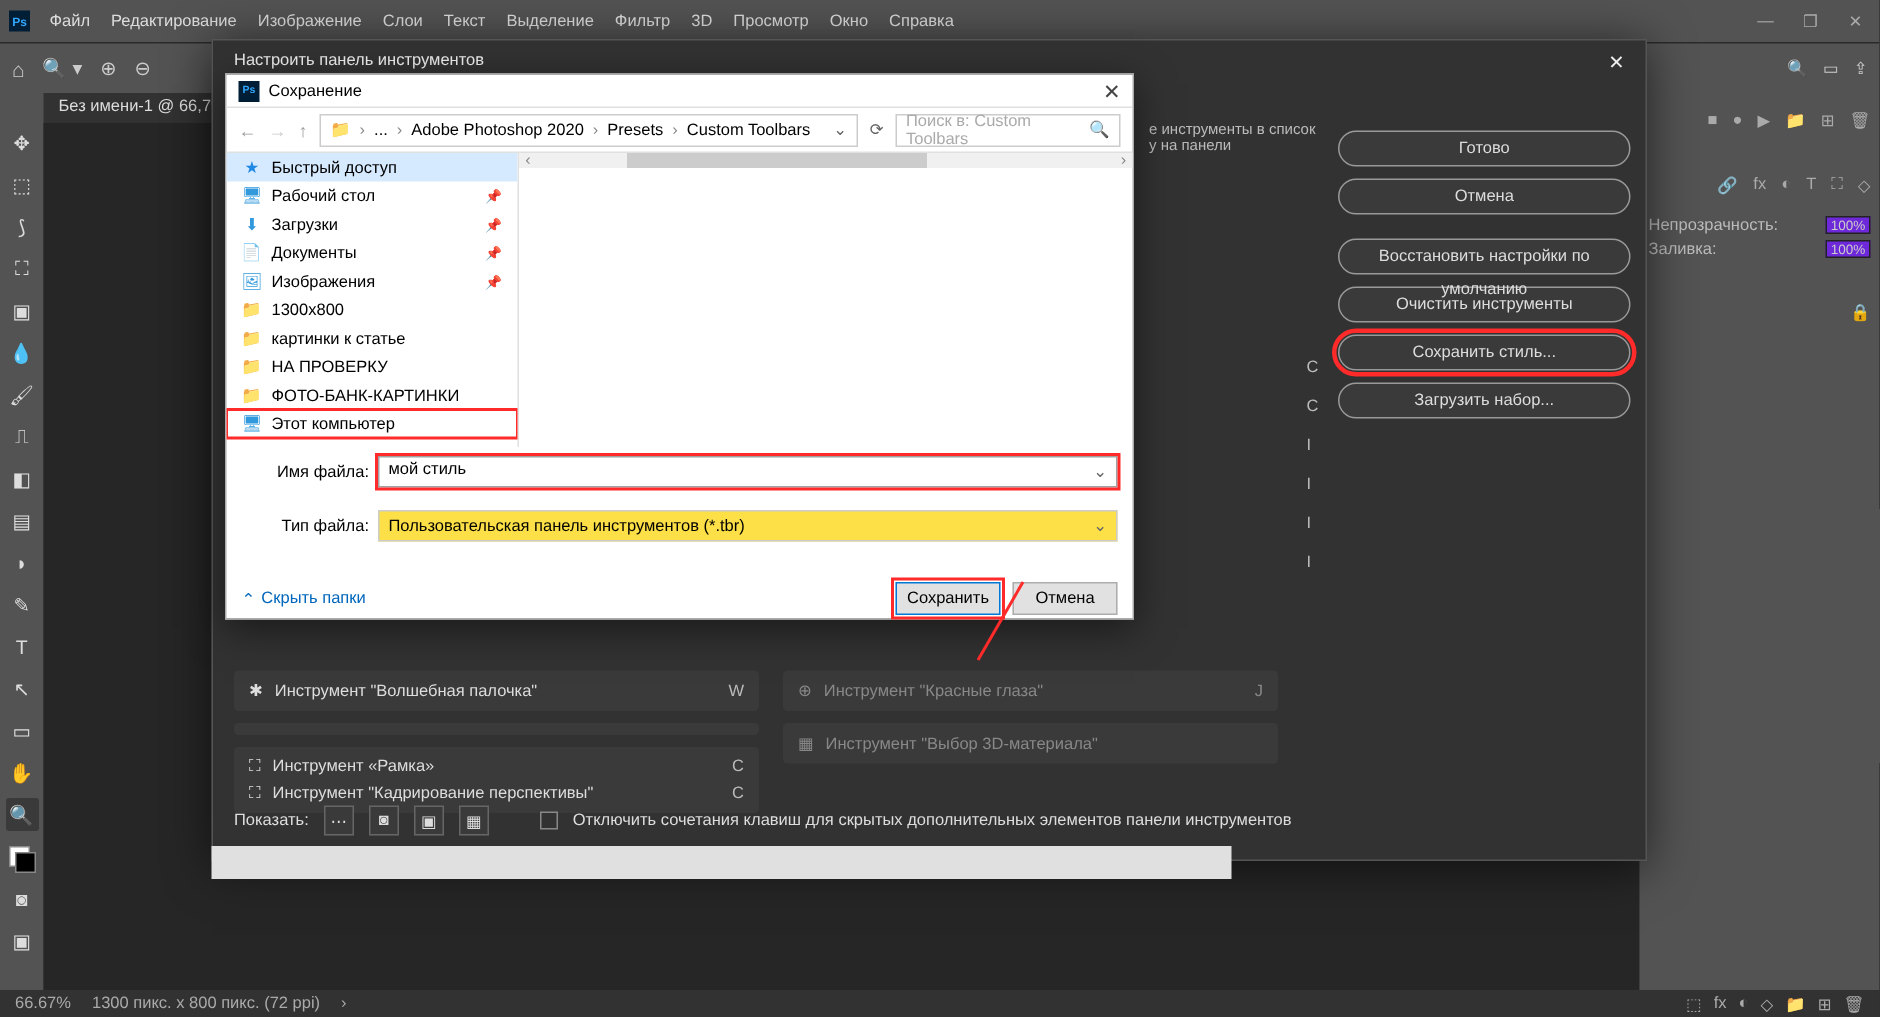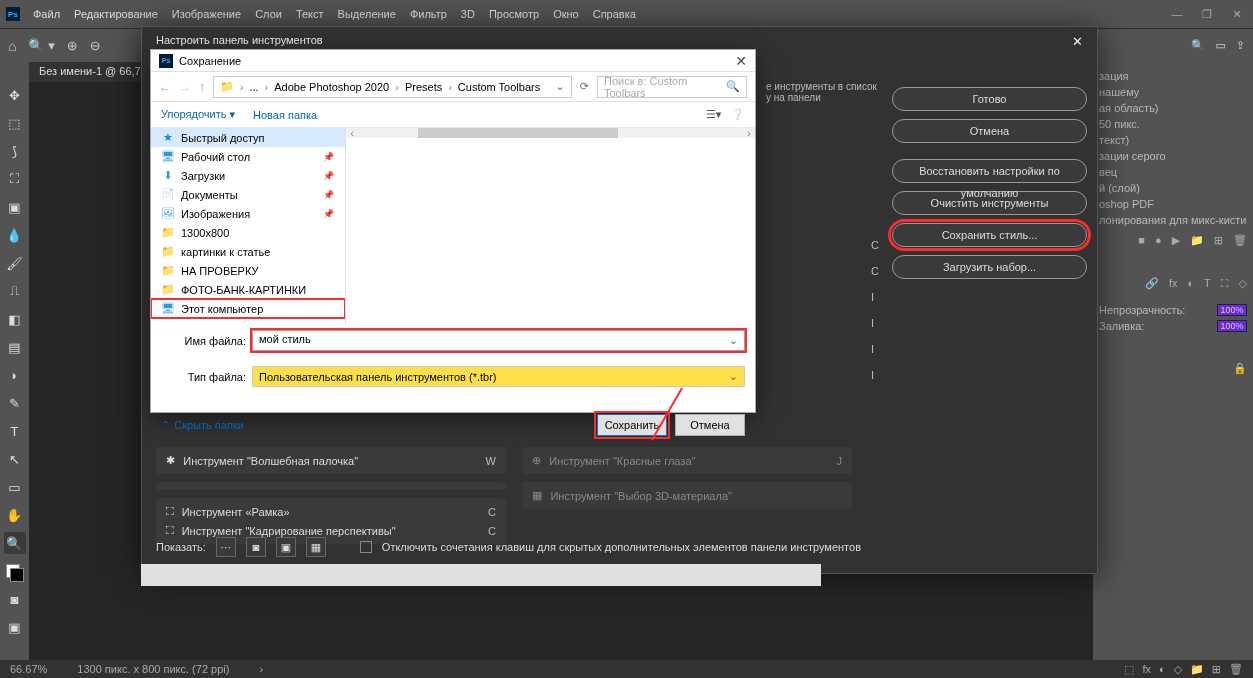--- a/index.html
+++ b/index.html
@@ -18,21 +18,21 @@
 .tool{width:22px;height:22px;display:flex;align-items:center;justify-content:center;color:#ddd;font-size:13px;border-radius:2px;cursor:pointer}
 .tool.sel{background:#3a3a3a}
 .swatch{width:18px;height:18px;position:relative;margin-top:4px}
 .swatch:before{content:"";position:absolute;width:12px;height:12px;background:#fff;border:1px solid #888;left:0;top:0}
 .swatch:after{content:"";position:absolute;width:12px;height:12px;background:#000;border:1px solid #888;right:0;bottom:0}
 .canvas-area{position:absolute;left:29px;top:82px;right:160px;bottom:18px;background:#262626}
 .right-panel{position:absolute;right:0;top:62px;width:160px;bottom:18px;background:#535353;padding:4px 6px;color:#bbb;font-size:10px;overflow:hidden}
 .rp-row{margin:4px 0;display:flex;justify-content:space-between}
 .rp-icons{display:flex;gap:10px;margin-top:8px;color:#aaa;font-size:11px;justify-content:flex-end}
 .rp-field{width:30px;background:#6d28d9;border:1px solid #222;color:#ccc;text-align:center;font-size:9px}
-.statusbar{position:absolute;left:0;right:0;bottom:0;height:18px;background:#323232;color:#aaa;font-size:10px;display:flex;align-items:center;padding:0 10px;gap:30px}
+.statusbar{position:absolute;left:0;right:0;bottom:0;height:18px;background:#323232;color:#aaa;font-size:10px;display:flex;align-items:center;padding:0 10px;gap:14px}
 .statusbar .right{margin-left:auto;display:flex;gap:8px}
 
 .cfg-dlg{position:absolute;left:141px;top:26px;width:957px;height:548px;background:#323232;border:1px solid #555;box-shadow:0 4px 30px rgba(0,0,0,.6)}
 .cfg-title{height:30px;padding:7px 14px;color:#eee;display:flex;justify-content:space-between}
 .cfg-close{cursor:pointer;font-size:13px}
 .cfg-body{padding:0 10px;height:508px;position:relative}
 .cfg-right{position:absolute;right:10px;top:30px;width:195px}
 .pill{width:195px;height:24px;border:1px solid #999;border-radius:12px;background:#3a3a3a;color:#ddd;text-align:center;line-height:22px;margin-bottom:8px;cursor:pointer}
 .pill.highlight{outline:3px solid #ff2a2a;outline-offset:1px}
 .cfg-tools{position:absolute;left:14px;top:390px;width:350px}
@@ -147,32 +147,20 @@
   <div class="tool">✋</div>
   <div class="tool sel">🔍</div>
   <div class="swatch"></div>
   <div class="tool">◙</div>
   <div class="tool">▣</div>
 </div>
 
 <div class="canvas-area"></div>
 
 <div class="right-panel">
-  <div id="rp-lines">
-      <div class="rp-row">зация</div>
-      <div class="rp-row">нашему</div>
-      <div class="rp-row">ая область)</div>
-      <div class="rp-row">50 пикс.</div>
-      <div class="rp-row">текст)</div>
-      <div class="rp-row">зации серого</div>
-      <div class="rp-row">вец</div>
-      <div class="rp-row">й (слой)</div>
-      <div class="rp-row">oshop PDF</div>
-      <div class="rp-row">лонирования для микс-кисти</div>
-    </div>
   <div class="rp-icons">
     <span>■</span>
     <span>●</span>
     <span>▶</span>
     <span>📁</span>
     <span>⊞</span>
     <span>🗑</span>
   </div>
   <div class="rp-icons" style="margin-top:30px">
     <span>🔗</span>
@@ -310,28 +298,20 @@
         <span class="sep">›</span>
       <span>Custom Toolbars</span>
       <span class="dd" style="margin-left:auto">⌄</span>
     </div>
     <span class="refresh">⟳</span>
     <div class="search">
       <span>Поиск в: Custom Toolbars</span>
         <span>🔍</span>
     </div>
   </div>
-  <div class="save-tb">
-    <span><span>Упорядочить</span> ▾</span>
-    <span>Новая папка</span>
-    <div class="right">
-      <span>☰▾</span>
-      <span style="color:#0078d7">❔</span>
-    </div>
-  </div>
   <div class="save-body">
     <div class="save-tree" id="save-tree">
         <div class="tree-item sel">
           <span class="ic" style="color:#1e88e5">★</span>
           <span>Быстрый доступ</span>
         </div>
         <div class="tree-item">
           <span class="ic" style="color:#3399dd">🖥</span>
           <span>Рабочий стол</span>
           <span class="pin">📌</span>

